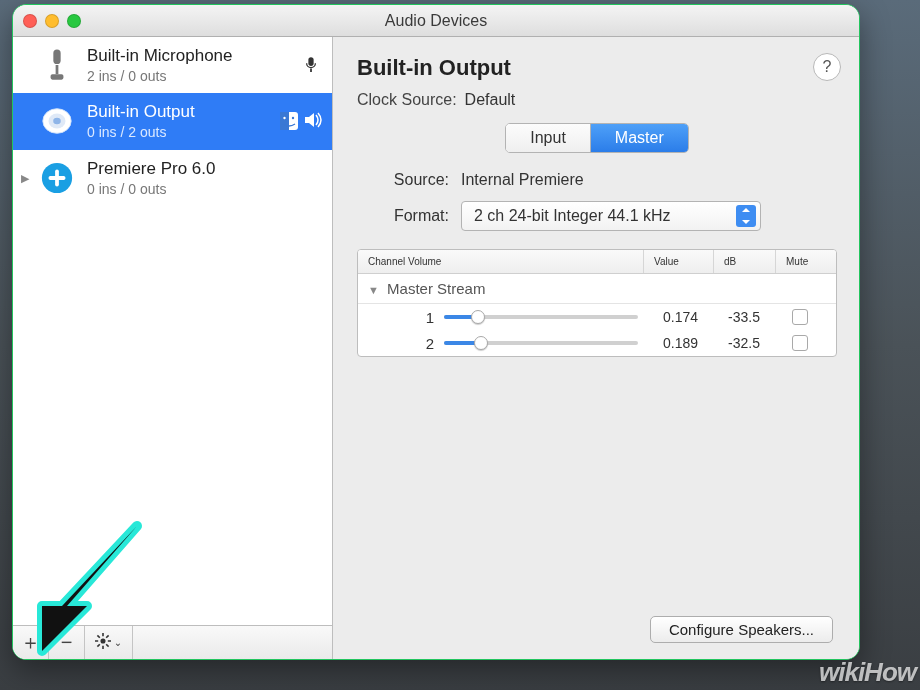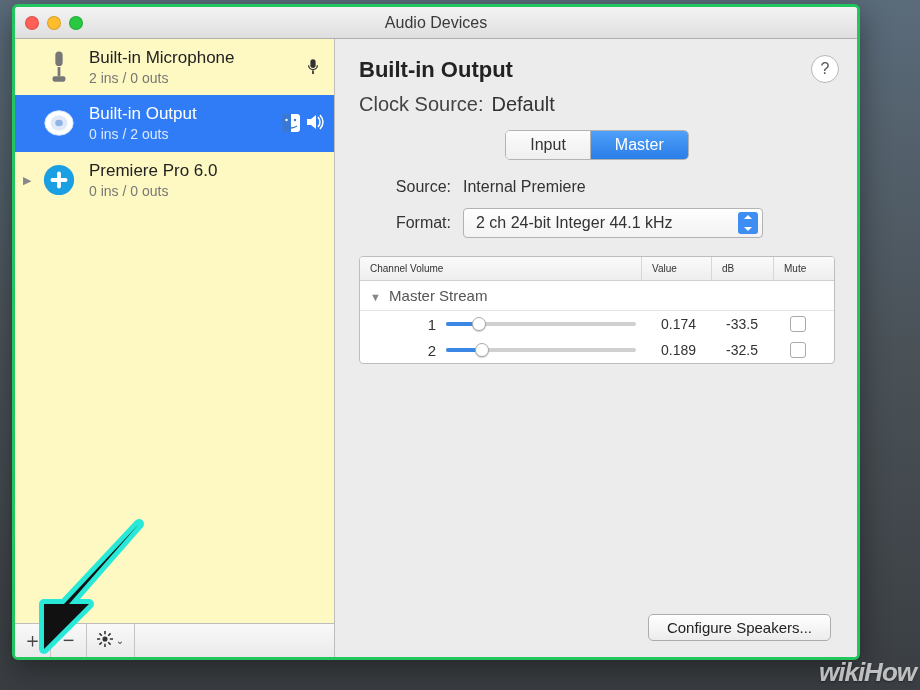--- a/index.html
+++ b/index.html
@@ -1,40 +1,40 @@
 <!DOCTYPE html>
 <html><head>
 <meta charset="utf-8">
 <style>
 * { box-sizing: border-box; margin: 0; padding: 0; font-family: -apple-system, "Helvetica Neue", Helvetica, Arial, sans-serif; }
 html, body { width: 920px; height: 690px; }
 body { background: linear-gradient(180deg, #5a6b7a 0%, #4a5258 50%, #3a3e42 100%); position: relative; overflow: hidden; }
 
 .window {
   position: absolute; left: 12px; top: 4px; width: 848px; height: 656px;
-  background: #ececec; border: 3px solid #22c55e; border-radius: 6px;
+  background: #ececec; border: 1px solid #22c55e; border-radius: 14px;
   box-shadow: 0 10px 30px rgba(0,0,0,0.4);
   display: flex; flex-direction: column; overflow: hidden;
 }
 
 .titlebar {
   height: 32px; background: linear-gradient(#f4f4f4, #dedede);
   border-bottom: 1px solid #b0b0b0; display: flex; align-items: center;
   padding: 0 10px; position: relative;
 }
 .traffic-lights { display: flex; gap: 8px; }
 .tl { width: 14px; height: 14px; border-radius: 50%; border: 1px solid rgba(0,0,0,0.15); }
 .tl.red { background: #ff5f57; }
 .tl.yellow { background: #ffbd2e; }
 .tl.green { background: #28c840; }
 .titlebar-title { position: absolute; left: 0; right: 0; text-align: center; font-size: 16px; color: #3a3a3a; pointer-events: none; }
 
 .body { flex: 1; display: flex; }
 
-.sidebar { width: 320px; background: #fef9c3; border-right: 1px solid #bdbdbd; display: flex; flex-direction: column; }
+.sidebar { width: 320px; background: #ffffff; border-right: 1px solid #bdbdbd; display: flex; flex-direction: column; }
 .device-list { flex: 1; overflow: auto; }
 .device-item {
   display: flex; align-items: center; padding: 8px 10px 8px 26px; gap: 12px;
   position: relative; cursor: default;
 }
 .device-item.selected { background: #2f7cf6; color: #fff; }
 .device-item .disclosure { position: absolute; left: 8px; top: 50%; transform: translateY(-50%); color: #888; font-size: 11px; }
 .dev-icon { width: 36px; height: 36px; display: flex; align-items: center; justify-content: center; flex-shrink: 0; }
 .dev-text { flex: 1; display: flex; flex-direction: column; line-height: 1.3; }
 .dev-title { font-size: 17px; color: #222; }
@@ -53,21 +53,21 @@
   font-size: 20px; color: #444; cursor: pointer;
 }
 
 .main { flex: 1; background: #ececec; padding: 18px 22px 14px 24px; display: flex; flex-direction: column; position: relative; }
 .help-btn {
   position: absolute; right: 18px; top: 16px; width: 28px; height: 28px;
   border: 1px solid #b8b8b8; border-radius: 50%; background: #fff; color: #555;
   display: flex; align-items: center; justify-content: center; font-size: 16px; cursor: pointer;
 }
 .main h1 { font-size: 22px; font-weight: 600; color: #222; margin-bottom: 10px; }
-.kv-row { display: flex; align-items: center; gap: 8px; font-size: 20px; color: #333; margin-bottom: 14px; }
+.kv-row { display: flex; align-items: center; gap: 8px; font-size: 16px; color: #333; margin-bottom: 14px; }
 .kv-label { color: #444; }
 
 .seg-wrap { display: flex; justify-content: center; margin-bottom: 18px; }
 .segmented { display: inline-flex; border: 1px solid #b3b3b3; border-radius: 5px; overflow: hidden; background: #fff; }
 .seg { padding: 5px 24px; font-size: 16px; color: #333; cursor: pointer; background: linear-gradient(#fcfcfc,#efefef); }
 .seg.active { background: linear-gradient(#4ea0f8,#2b7de9); color: #fff; }
 .seg:first-child { border-right: 1px solid #b3b3b3; }
 
 .form-row { display: flex; align-items: center; gap: 12px; font-size: 16px; color: #333; margin-bottom: 12px; }
 .form-row .lbl { width: 92px; text-align: right; }

